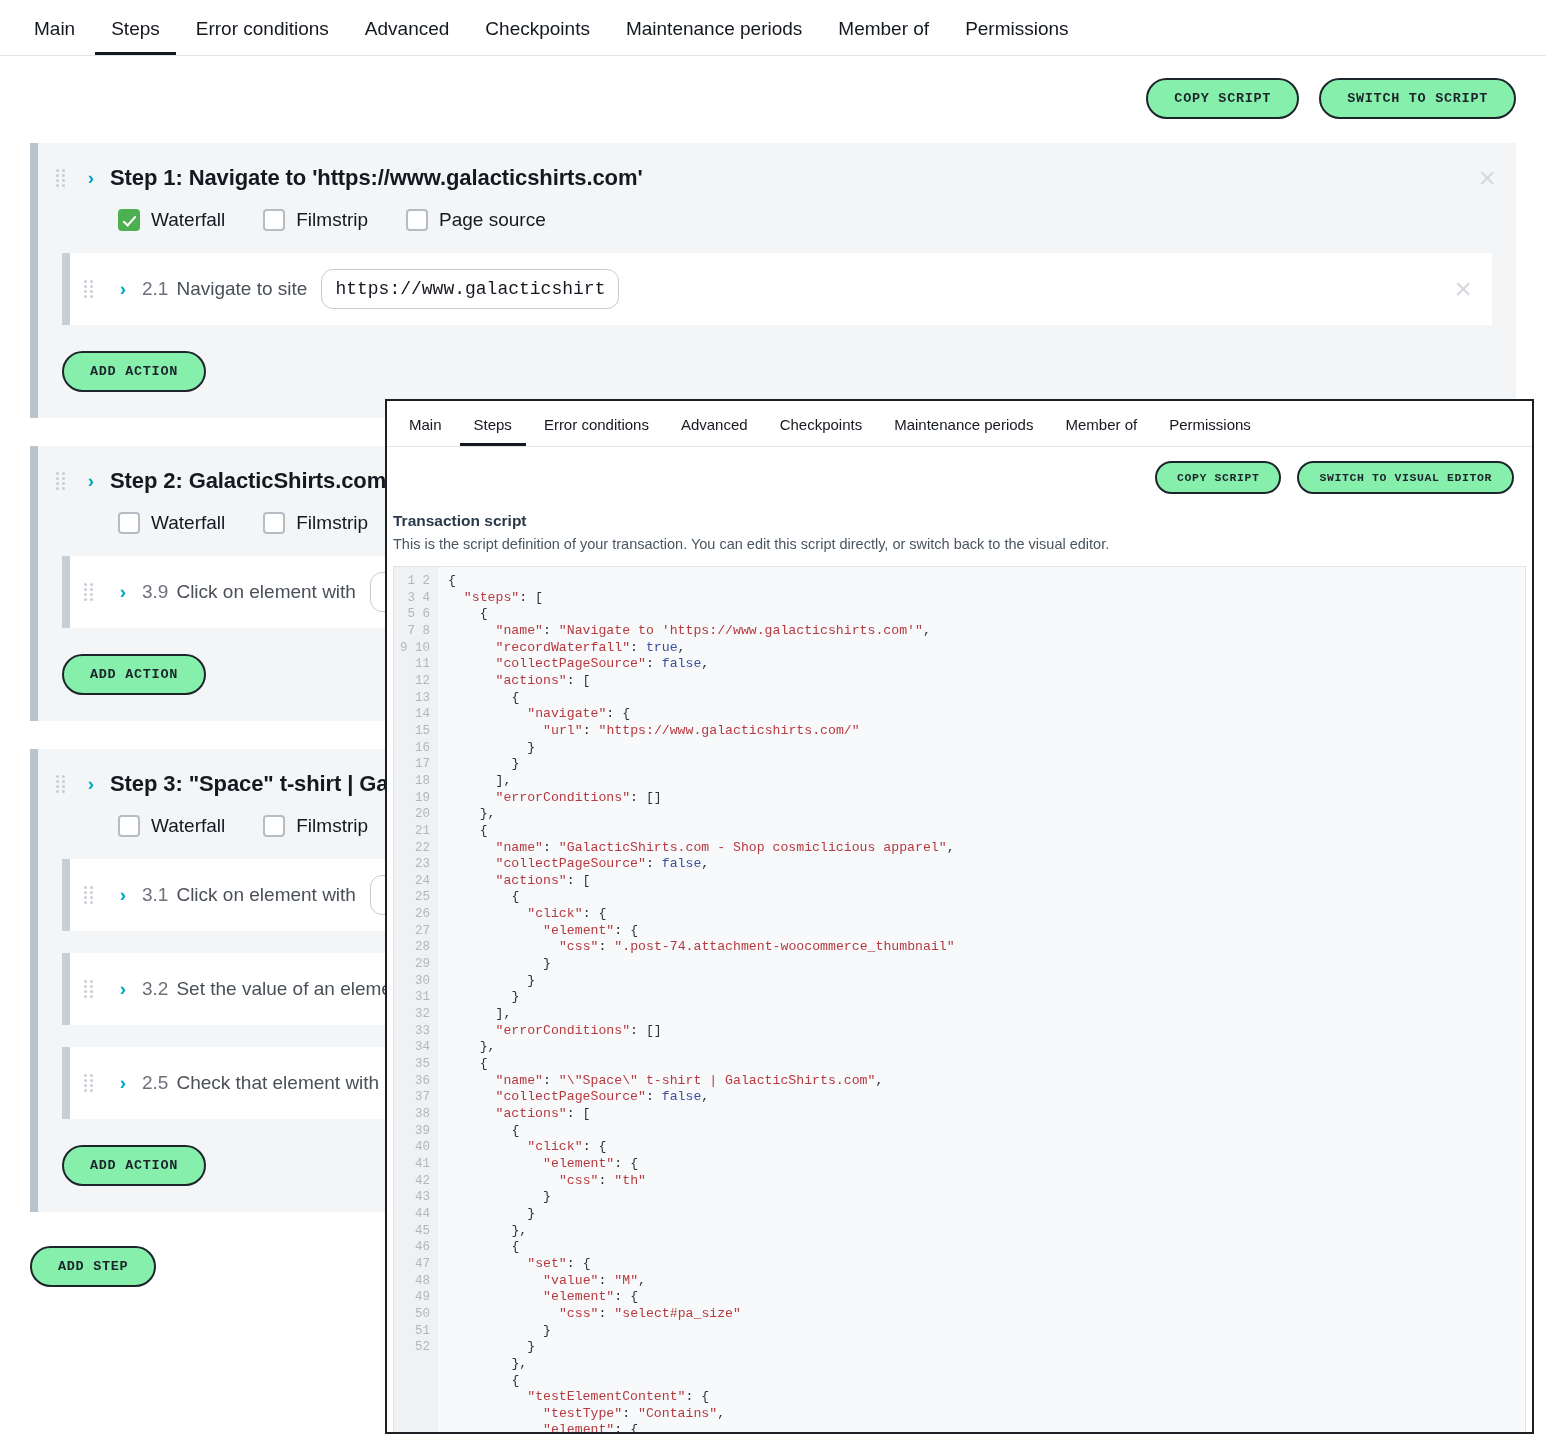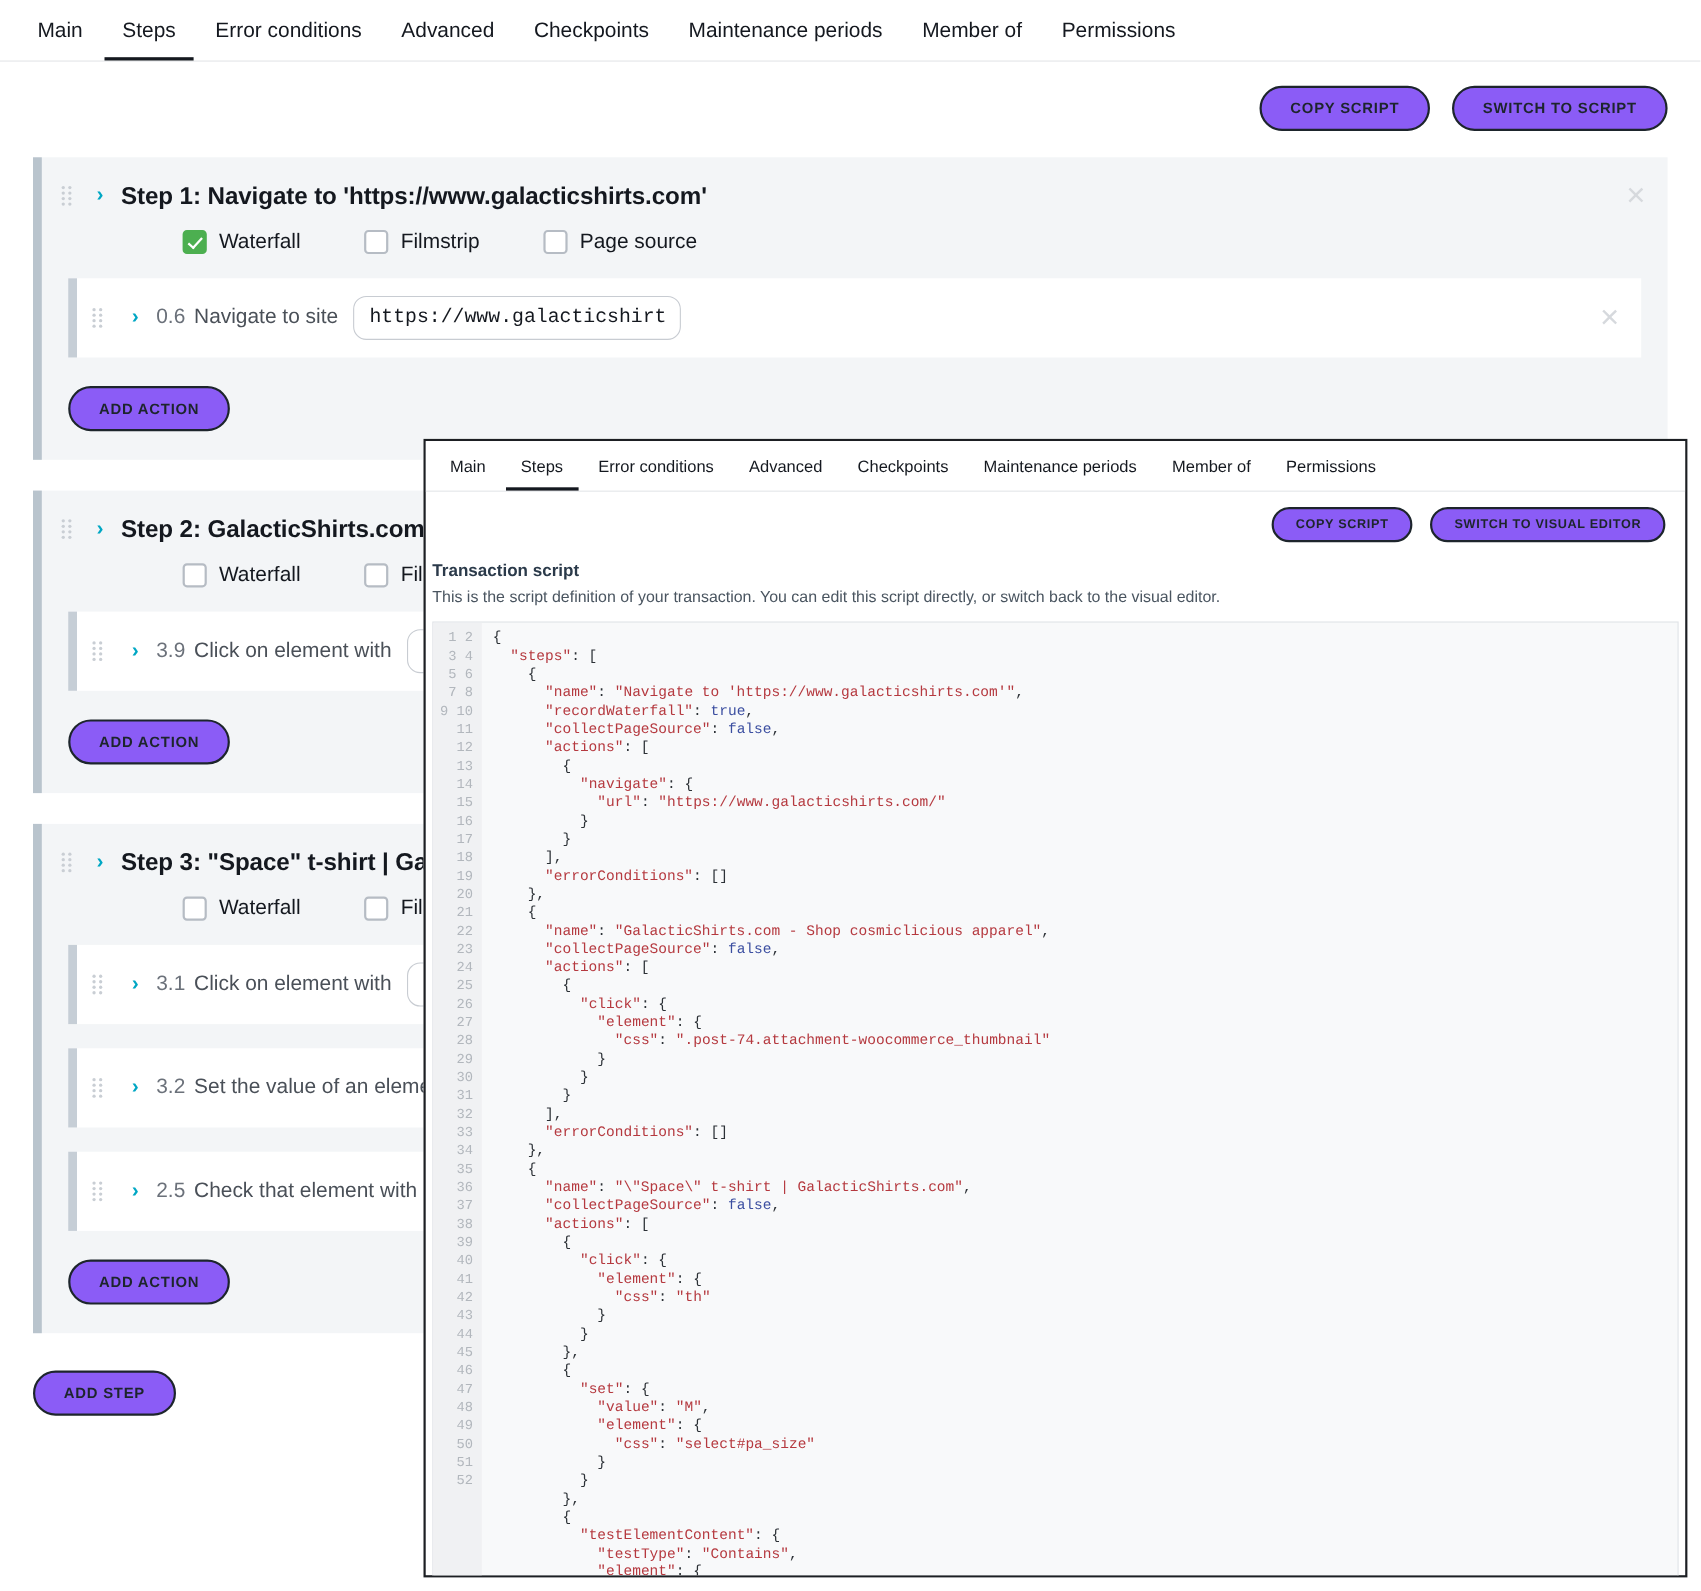--- a/index.html
+++ b/index.html
@@ -42,29 +42,29 @@
   
   .topbtns {
     display: flex;
     justify-content: flex-end;
     gap: 20px;
     padding: 22px 30px 0 0;
   }
   .pillbtn {
     border: 2px solid #1d252c;
     border-radius: 999px;
-    background: #8b5cf6;
+    background: #86efac;
     color: #1d252c;
     font-size: 13.5px;
     font-weight: bold;
     letter-spacing: 0.7px;
     padding: 11px 26px;
     cursor: pointer;
     white-space: nowrap;
-    font-family: Liberation Sans, sans-serif;
+    font-family: Liberation Mono, monospace;
   }
   .pillbtn.small { font-size: 11.5px; padding: 8px 20px; border-width: 2px; letter-spacing: .6px;}
 
   
   .steps-wrap { padding: 24px 30px 0 30px; }
   .stepcard {
     position: relative;
     background: #f3f5f7;
     border-left: 8px solid #b9c4cd;
     margin-bottom: 28px;
@@ -110,23 +110,22 @@
     color: #d6d9dd;
     font-size: 30px;
     line-height: 1;
     cursor: pointer;
     font-weight: 300;
   }
 
   .checkrow {
     display: flex;
     align-items: center;
-    gap: 58px;
+    gap: 38px;
     padding: 18px 0 0 80px;
-    margin-left: 48px;
   }
   .ckitem { display: flex; align-items: center; gap: 11px; cursor: pointer; }
   .ckbox {
     width: 22px; height: 22px;
     border: 2px solid #b6bcc4;
     border-radius: 4px;
     background: #ffffff;
     flex: none;
     position: relative;
   }
@@ -284,21 +283,21 @@
             <i></i>
             <i></i>
             <i></i>
             <i></i>
             <i></i>
             <i></i>
             <i></i>
             <i></i>
           </span>
           <span class="caret">›</span>
-          <span class="actlabel"><span class="actnum">0.6</span>Navigate to site</span>
+          <span class="actlabel"><span class="actnum">2.1</span>Navigate to site</span>
           <input class="textinput" type="text" value="https://www.galacticshirts.com/" style="">
           <span class="closex">×</span>
         </div><button class="pillbtn addaction">ADD ACTION</button></div>
       <div class="stepcard"><div class="stephead">
           <span class="grip">
             <i></i>
             <i></i>
             <i></i>
             <i></i>
             <i></i>

